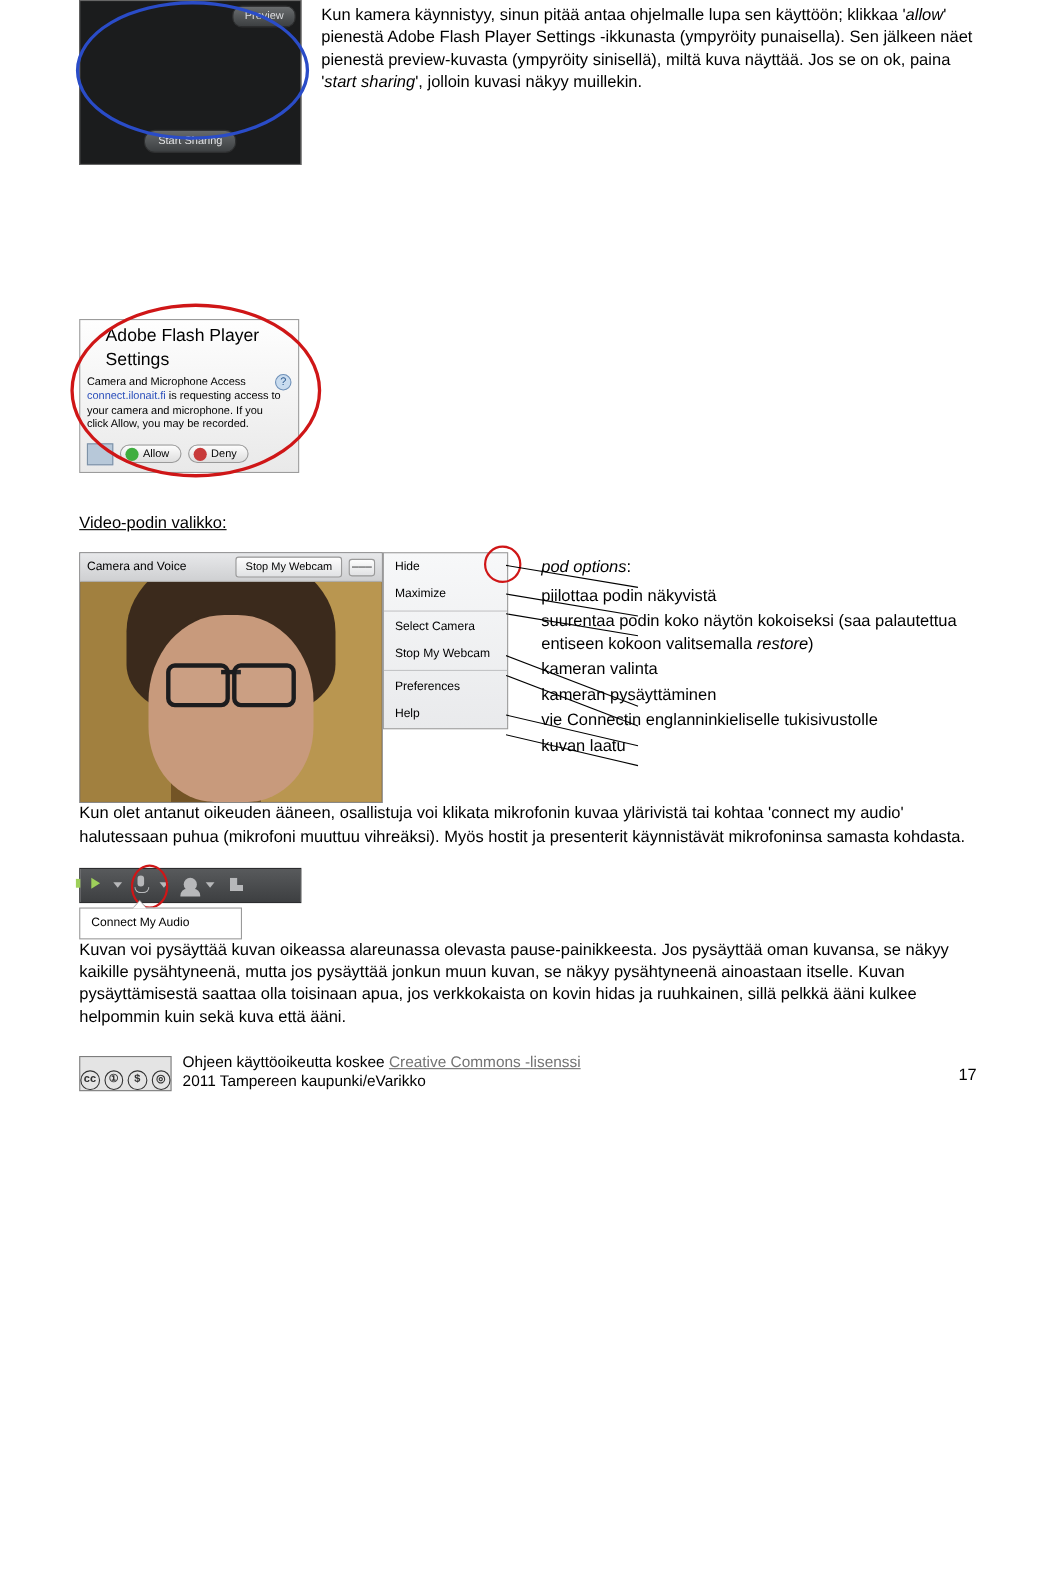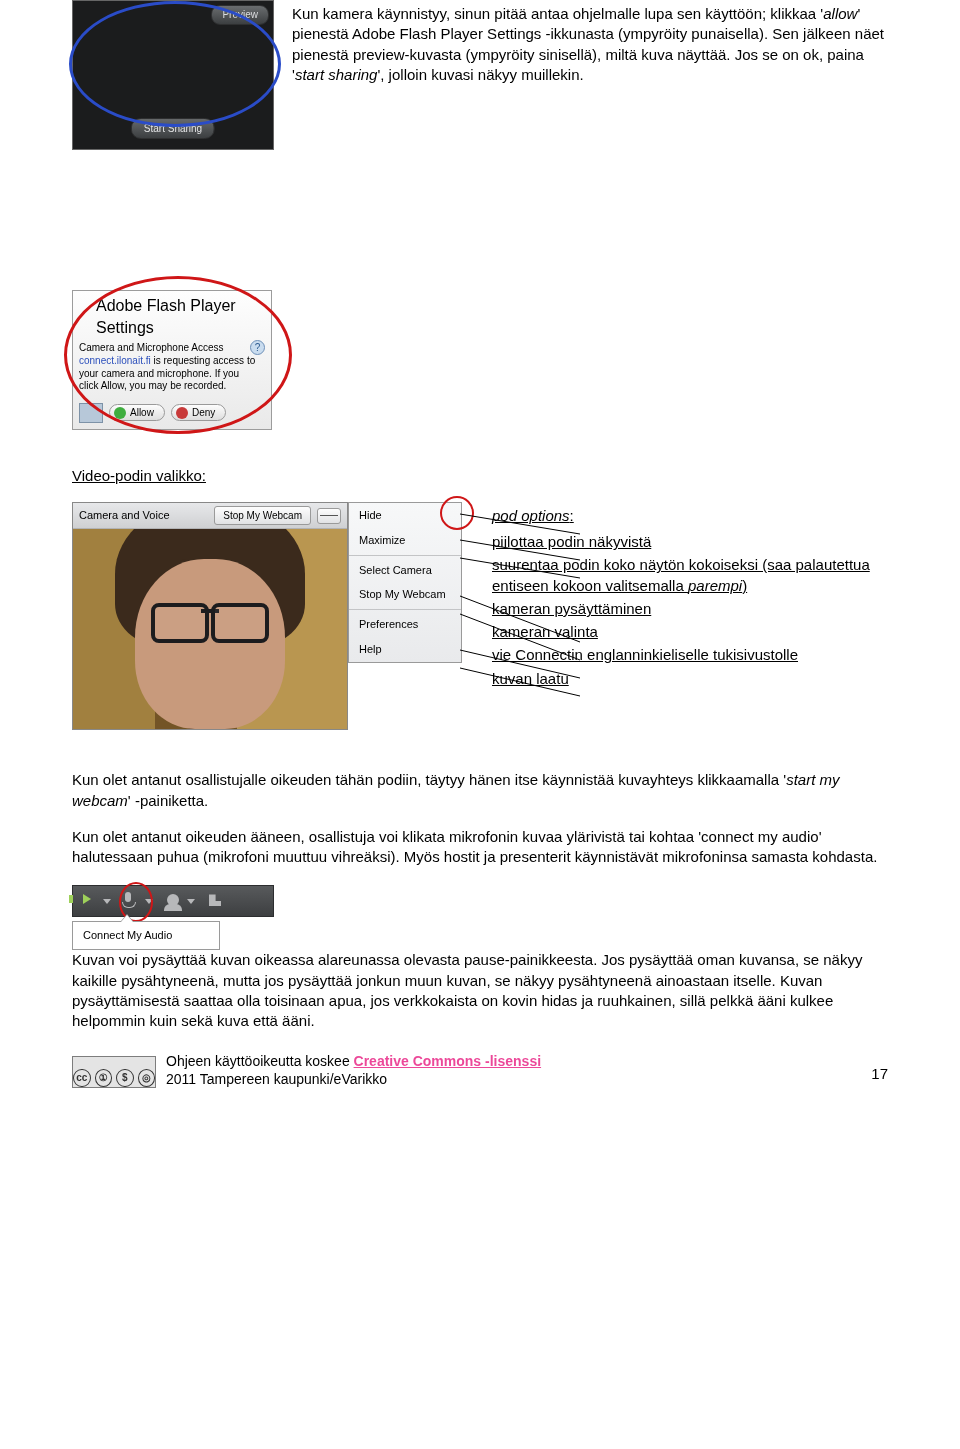--- a/index.html
+++ b/index.html
@@ -171,21 +171,21 @@
     width:112px;flex-shrink:0;
     border:1px solid #9a9a9a;background:linear-gradient(#f7f8f9,#e9eaec);
     font-size:11px;
     align-self:flex-start;
   }
   .vid-menu .mi{padding:5px 10px;cursor:default;}
   .vid-menu .sep{height:1px;background:#c3c4c6;margin:2px 0;}
 
   .vid-desc{
     flex:1;padding:4px 4px 4px 30px;font-style:italic;
-    position:relative;font-size:15px;text-decoration:underline;
+    position:relative;font-size:15px;
   }
   .vid-desc .upright{font-style:normal;}
   .vid-desc ul{list-style:none;margin:0;padding:0;}
   .vid-desc li{margin:0 0 3px 0;}
   .vid-desc .lead{margin-bottom:6px;}
 
   
   .aud-bar{
     margin-top:18px;width:180px;height:30px;
     background:linear-gradient(#585a5c,#3d3f41);
@@ -222,21 +222,21 @@
   }
   .cc-badge{
     width:82px;height:30px;border:1px solid #7d7d7d;background:#e4e4e4;
     display:flex;align-items:flex-end;justify-content:center;gap:4px;
   }
   .cc-badge .c{
     width:16px;height:16px;border-radius:50%;border:1px solid #333;
     font-size:10px;line-height:16px;text-align:center;font-weight:bold;color:#333;
   }
   .footer .ftxt{line-height:1.25;}
-  .footer a{color:#ec4899;text-decoration:underline;font-weight:bold;}
+  .footer a{color:#737373;text-decoration:underline;}
   .pagenum{position:absolute;right:72px;bottom:24px;font-size:15px;}
 </style>
 </head>
 <body>
 
 <div class="page">
 
   <div class="top-row">
     <div class="top-left">
       <div class="cam-preview">
@@ -317,45 +317,42 @@
       <div class="sep"></div>
       <div class="mi">Preferences</div>
       <div class="mi">Help</div>
     </div>
 
     <div class="vid-desc">
       <div class="lead"><span>pod options</span><span class="upright">:</span></div>
       <ul class="upright">
         <li>piilottaa podin näkyvistä</li>
         <li>
-          <span>suurentaa podin koko näytön kokoiseksi (saa palautettua entiseen kokoon valitsemalla </span><span class="ital">parempi</span><span>)</span>
+          <span>suurentaa podin koko näytön kokoiseksi (saa palautettua entiseen kokoon valitsemalla </span><span class="ital">restore</span><span>)</span>
         </li>
+        <li>kameran valinta</li>
         <li>kameran pysäyttäminen</li>
-        <li>kameran valinta</li>
         <li>vie Connectin englanninkieliselle tukisivustolle</li>
         <li>kuvan laatu</li>
       </ul>
     </div>
 
     <div style="position:absolute;top:-6px;left:368px;width:30px;height:30px;border:2px solid #cf1617;border-radius:50%;pointer-events:none;"></div>
 
     <svg style="position:absolute;top:0;left:388px;width:140px;height:230px;pointer-events:none;">
       <line x1="0" y1="12" x2="120" y2="32" stroke="#000" stroke-width="1"></line>
       <line x1="0" y1="38" x2="120" y2="58" stroke="#000" stroke-width="1"></line>
       <line x1="0" y1="56" x2="120" y2="76" stroke="#000" stroke-width="1"></line>
       <line x1="0" y1="94" x2="120" y2="140" stroke="#000" stroke-width="1"></line>
       <line x1="0" y1="112" x2="120" y2="158" stroke="#000" stroke-width="1"></line>
       <line x1="0" y1="148" x2="120" y2="176" stroke="#000" stroke-width="1"></line>
       <line x1="0" y1="166" x2="120" y2="194" stroke="#000" stroke-width="1"></line>
     </svg>
   </div>
 
-  <p class="para" style="margin-top:40px;">
-    <span>Kun olet antanut osallistujalle oikeuden tähän podiin, täytyy hänen itse käynnistää kuvayhteys klikkaamalla '</span><span class="ital">start my webcam</span><span>' -painiketta.</span>
-  </p>
 
   <p class="para">Kun olet antanut oikeuden ääneen, osallistuja voi klikata mikrofonin kuvaa ylärivistä tai kohtaa 'connect my audio' halutessaan puhua (mikrofoni muuttuu vihreäksi). Myös hostit ja presenterit käynnistävät mikrofoninsa samasta kohdasta.</p>
 
   <div class="aud-bar">
     <div class="ico">
         <div class="spk"></div>
       </div>
     <div class="caret"></div>
     <div class="ico">
         <div class="mic"></div>

